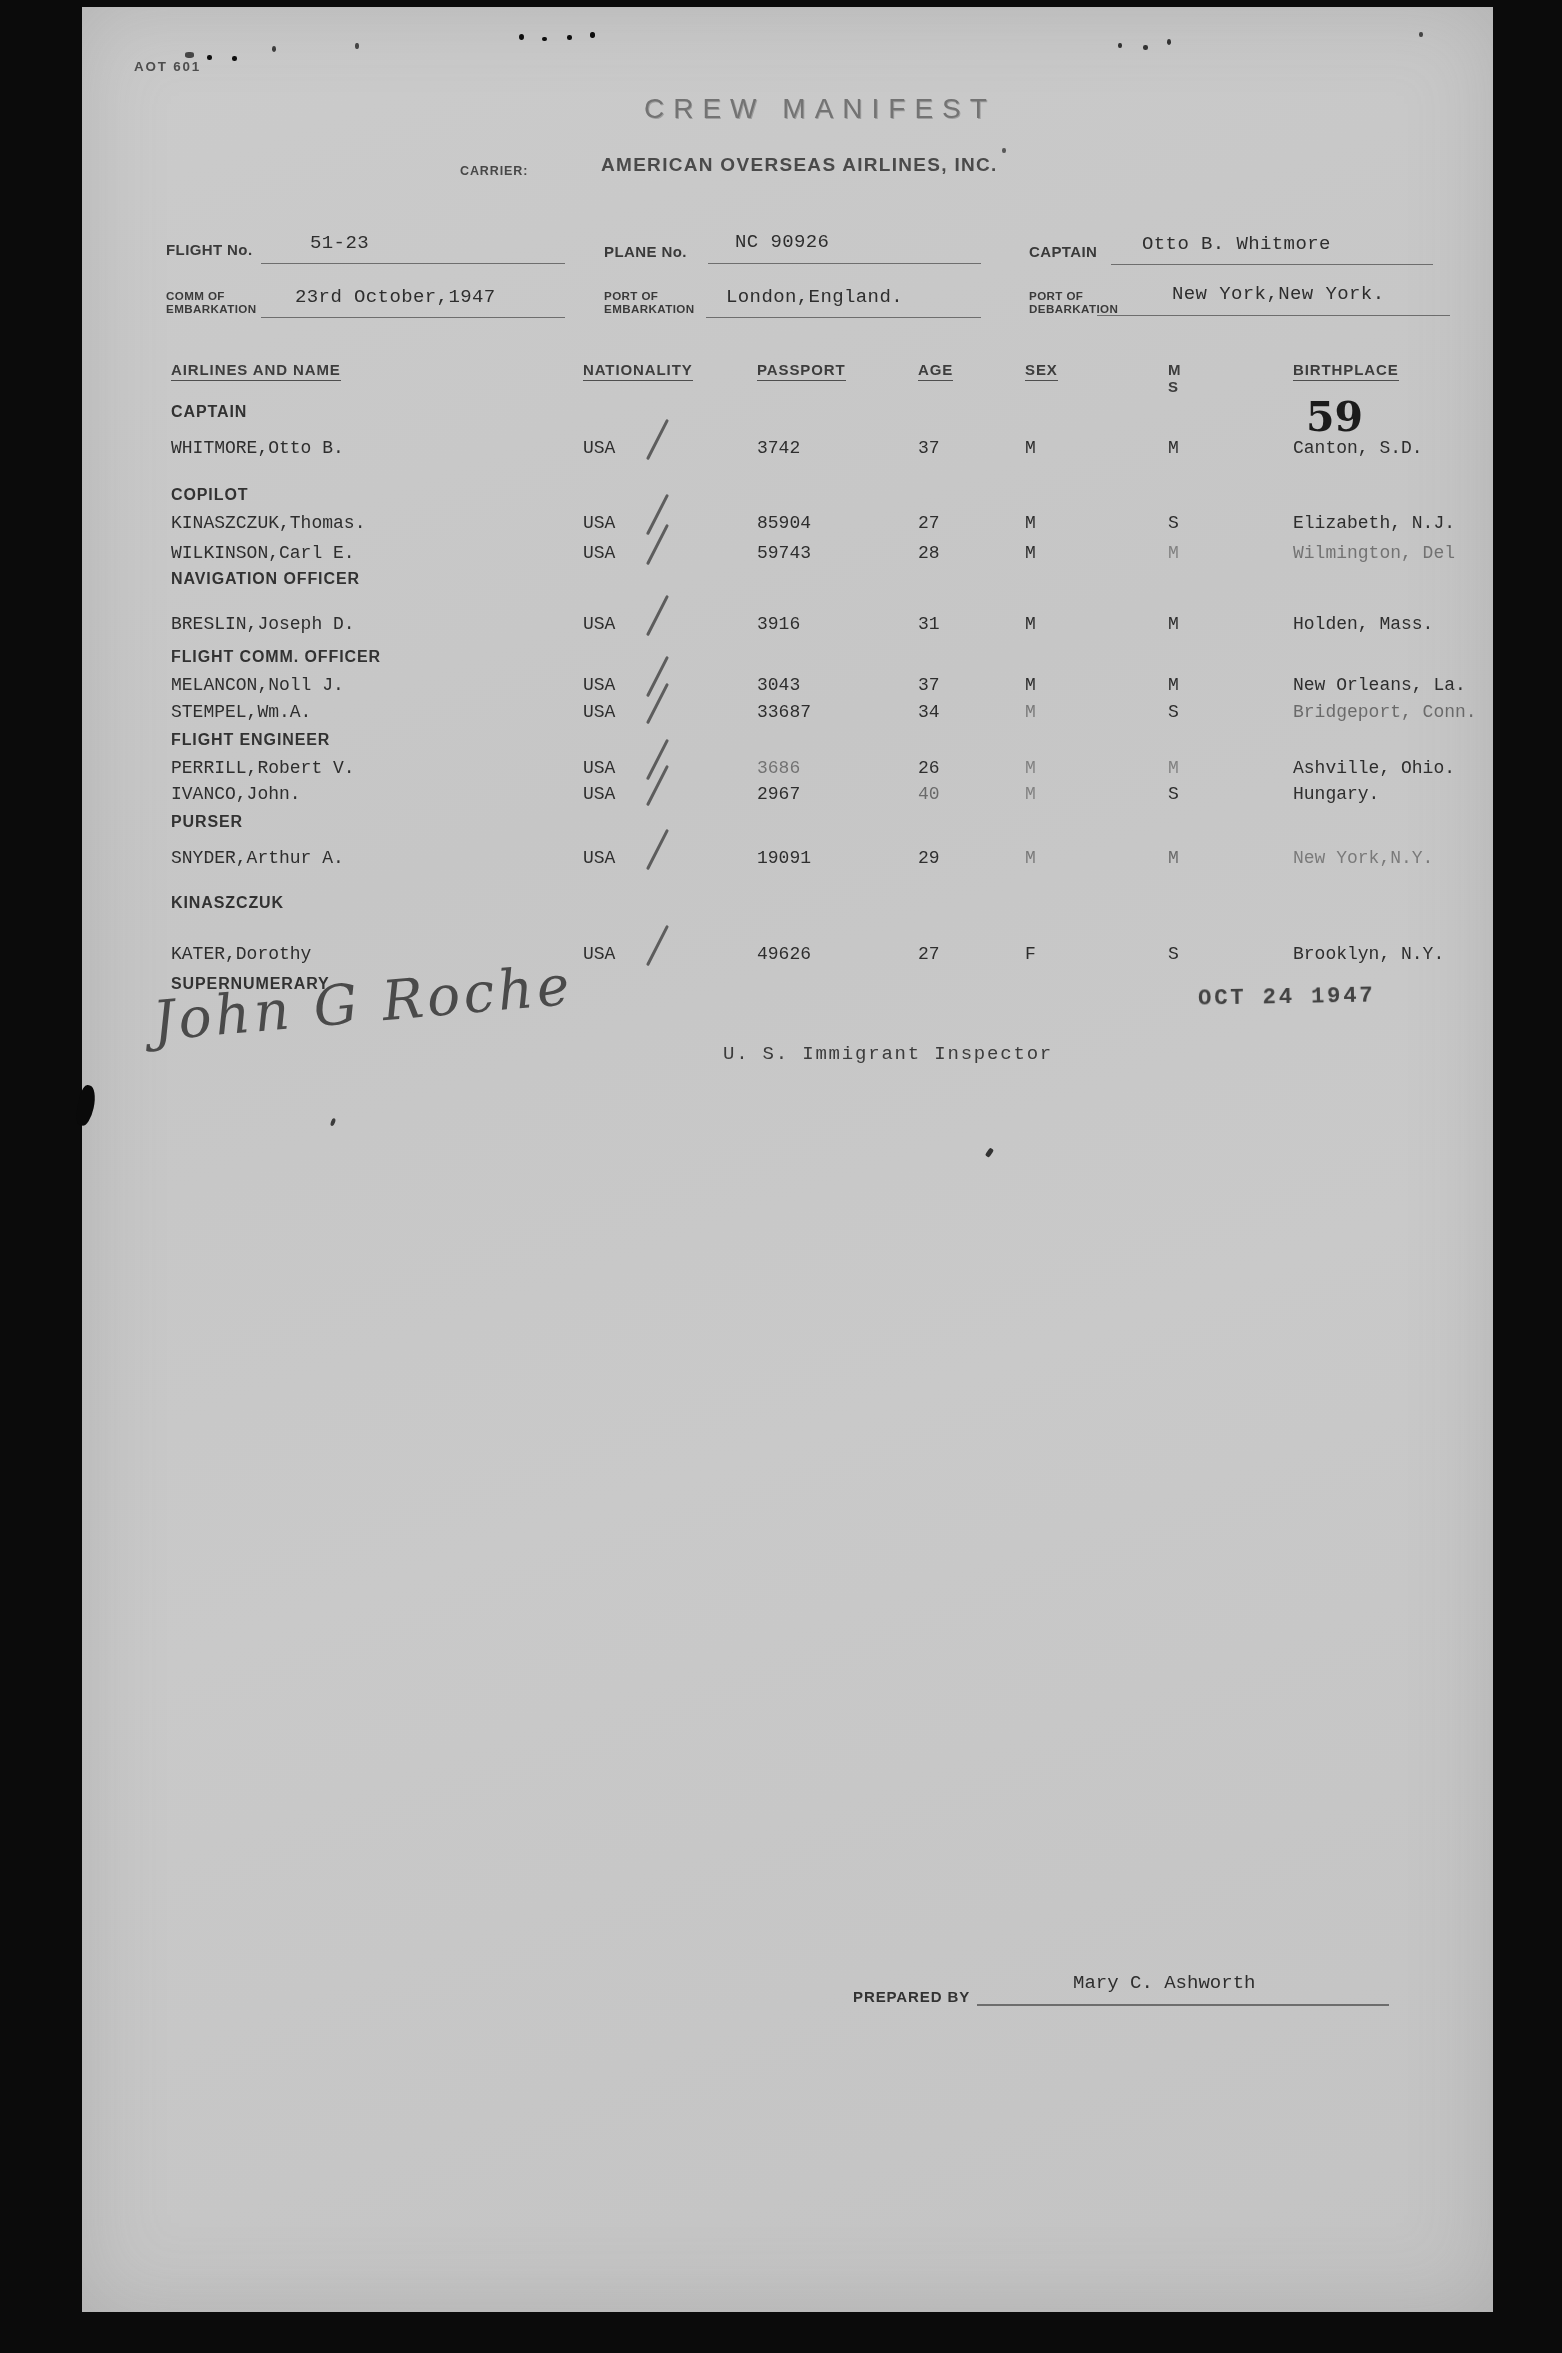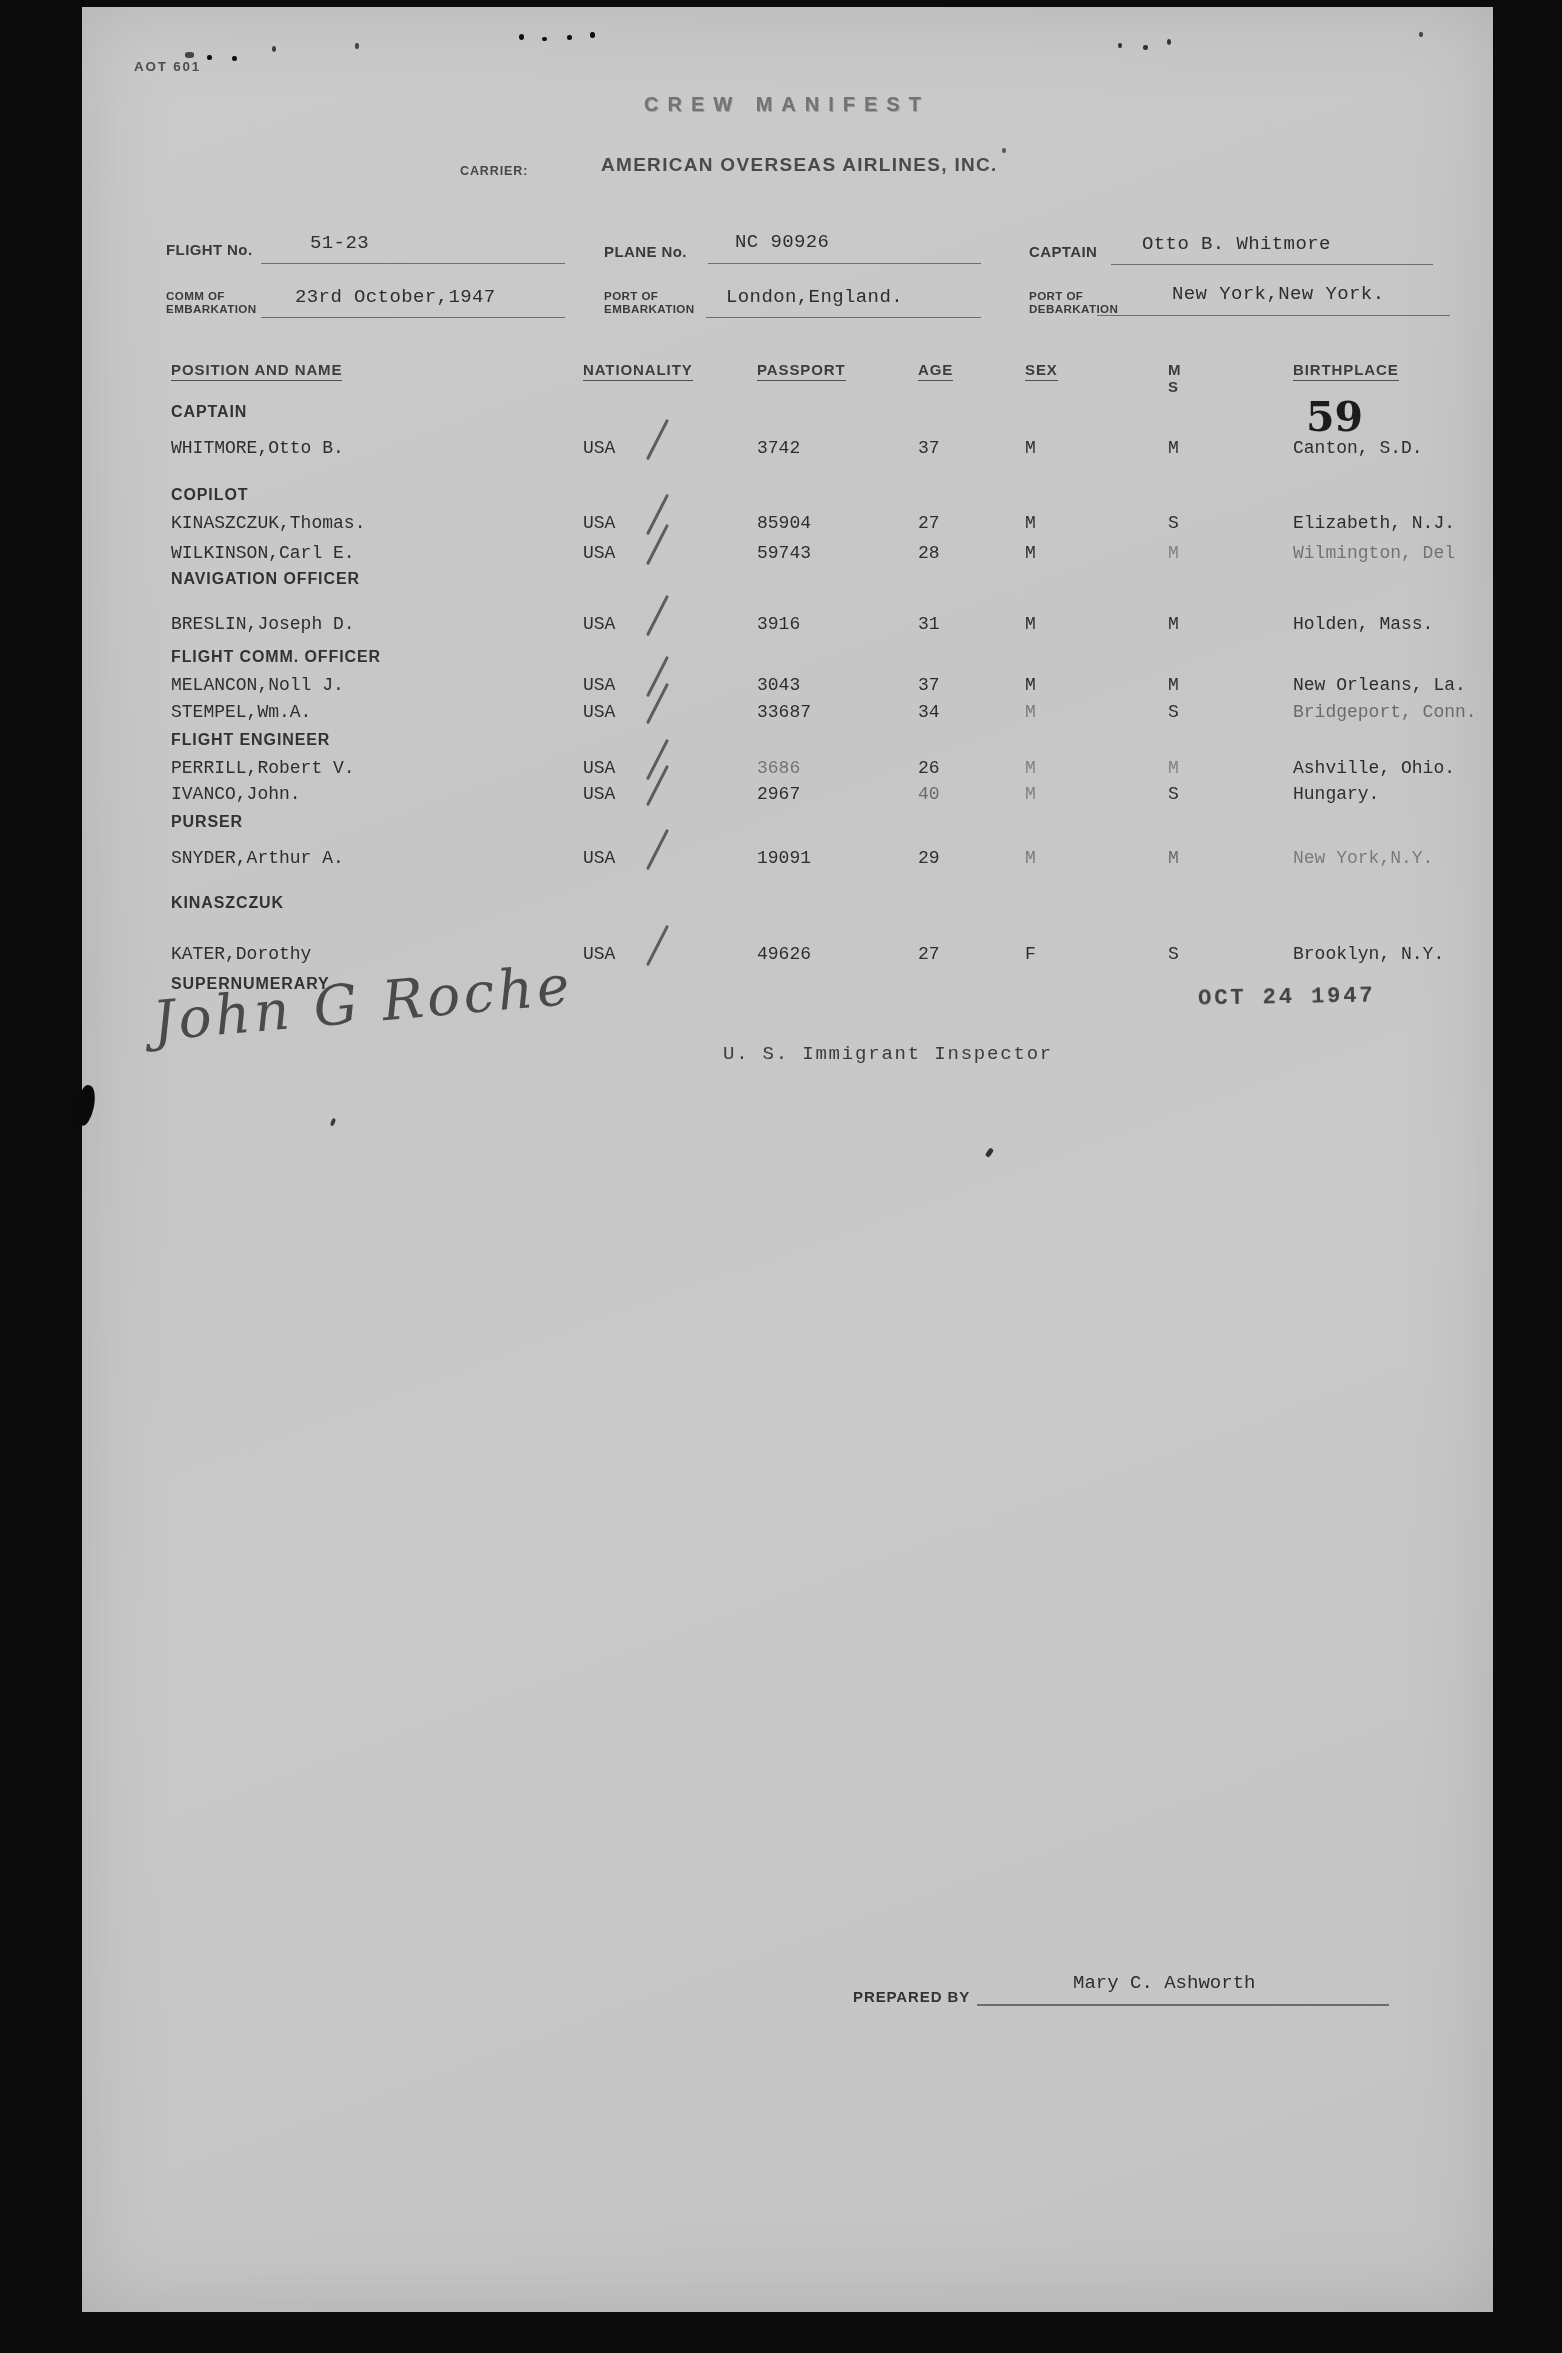--- a/index.html
+++ b/index.html
@@ -7,21 +7,21 @@
          font-family:"Liberation Sans",sans-serif;margin-left:6px;}
   .paper{position:absolute;left:76px;top:7.2px;width:1411px;height:2305px;
          background:linear-gradient(160deg,#cbcbcb 0%,#c6c6c6 35%,#c9c9c9 60%,#c3c3c3 100%);
          box-shadow:inset 0 0 81px rgba(110,110,110,.25);}
   .typew{font-family:"Liberation Mono","DejaVu Sans Mono",monospace;color:#2e2e2e;}
   .abs{position:absolute;}
   .plabel{font-family:"Liberation Sans",sans-serif;font-weight:bold;color:#3a3a3a;}
   .smlabel{font-size:11.6px;line-height:12.5px;letter-spacing:0.4px;}
   .prewrap{white-space:pre-line;}
   .uline{position:absolute;height:0;border-bottom:1.8px solid #474747;opacity:.7;}
-  .title{left:562px;top:86px;font-weight:bold;font-size:20px;letter-spacing:9px;color:#737373;
+  .title{left:562px;top:86px;font-weight:normal;font-size:28px;letter-spacing:9px;color:#737373;
          filter:blur(0.4px);text-shadow:0.9px 0.9px 0 rgba(130,130,130,.6);}
   .formcode{left:52px;top:52px;font-weight:bold;font-size:13.4px;color:#4d4d4d;
             letter-spacing:1.8px;filter:blur(0.4px);}
   .carrier-label{left:378px;top:157px;font-size:12.5px;letter-spacing:0.9px;color:#474747;filter:blur(0.3px);}
   .carrier-value{left:519px;top:147px;font-size:19px;letter-spacing:1.3px;color:#4a4a4a;filter:blur(0.3px);}
   .fval{font-size:19px;letter-spacing:0.4px;}
   .flabel{font-size:15px;letter-spacing:0.4px;}
   .thead{position:absolute;left:89px;top:354px;display:grid;
          grid-template-columns:412px 174px 161px 107px 143px 125px 322px;}
   .thead .th{font-weight:bold;font-size:15px;letter-spacing:0.9px;color:#3d3d3d;}
@@ -99,21 +99,21 @@
 EMBARKATION</div>
     <div class="abs typew fval" style="left:644px;top:279px;">London,England.</div>
     <div class="uline" style="left:624px;top:310px;width:275px;"></div>
 
     <div class="abs plabel smlabel prewrap" style="left:947px;top:283px;">PORT OF
 DEBARKATION</div>
     <div class="abs typew fval" style="left:1090px;top:276px;">New York,New York.</div>
     <div class="uline" style="left:1015px;top:308px;width:353px;"></div>
 
     <div class="thead">
-      <div class="th"><span>POSITION AND NAME</span></div>
+      <div class="th"><span>AIRLINES AND NAME</span></div>
       <div class="th"><span>NATIONALITY</span></div>
       <div class="th"><span>PASSPORT</span></div>
       <div class="th"><span>AGE</span></div>
       <div class="th"><span>SEX</span></div>
       <div class="th noline prewrap"><span>M
 S</span></div>
       <div class="th"><span>BIRTHPLACE</span></div>
     </div>
 
     <div class="sect" style="top:396px;">CAPTAIN</div>

